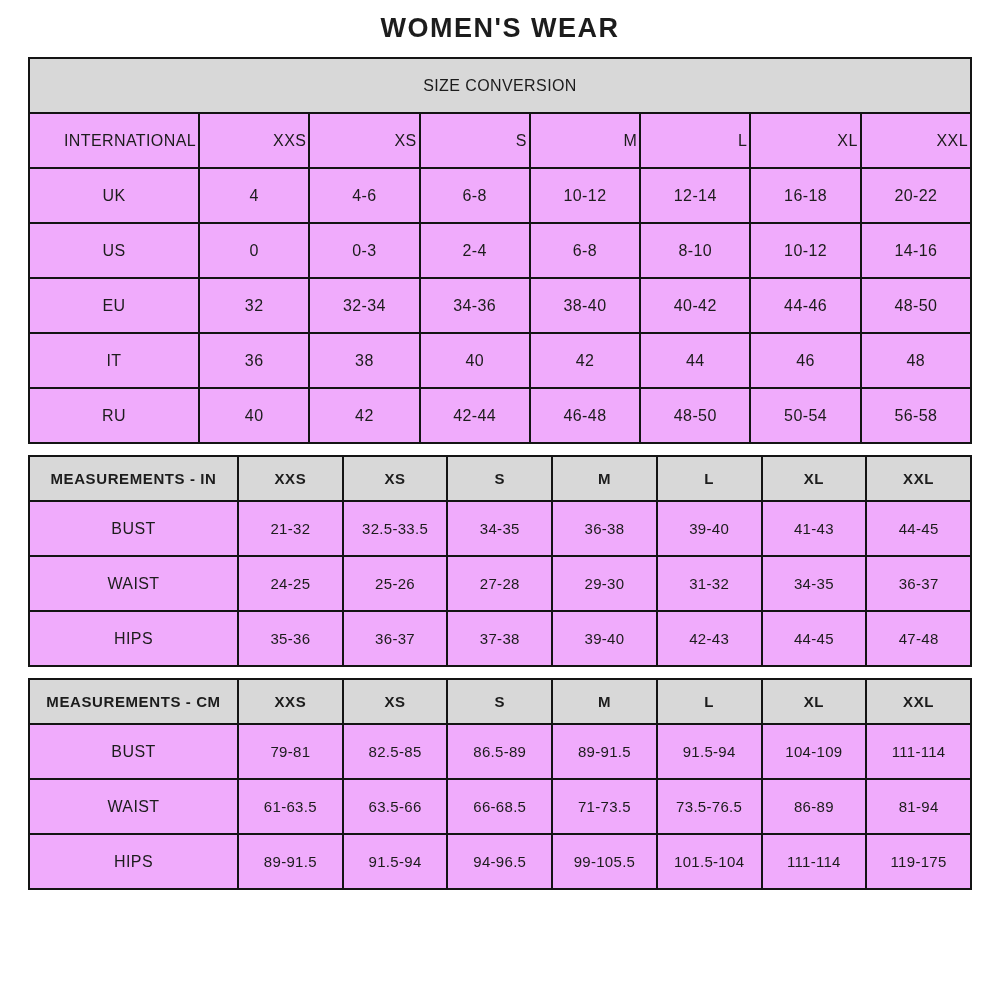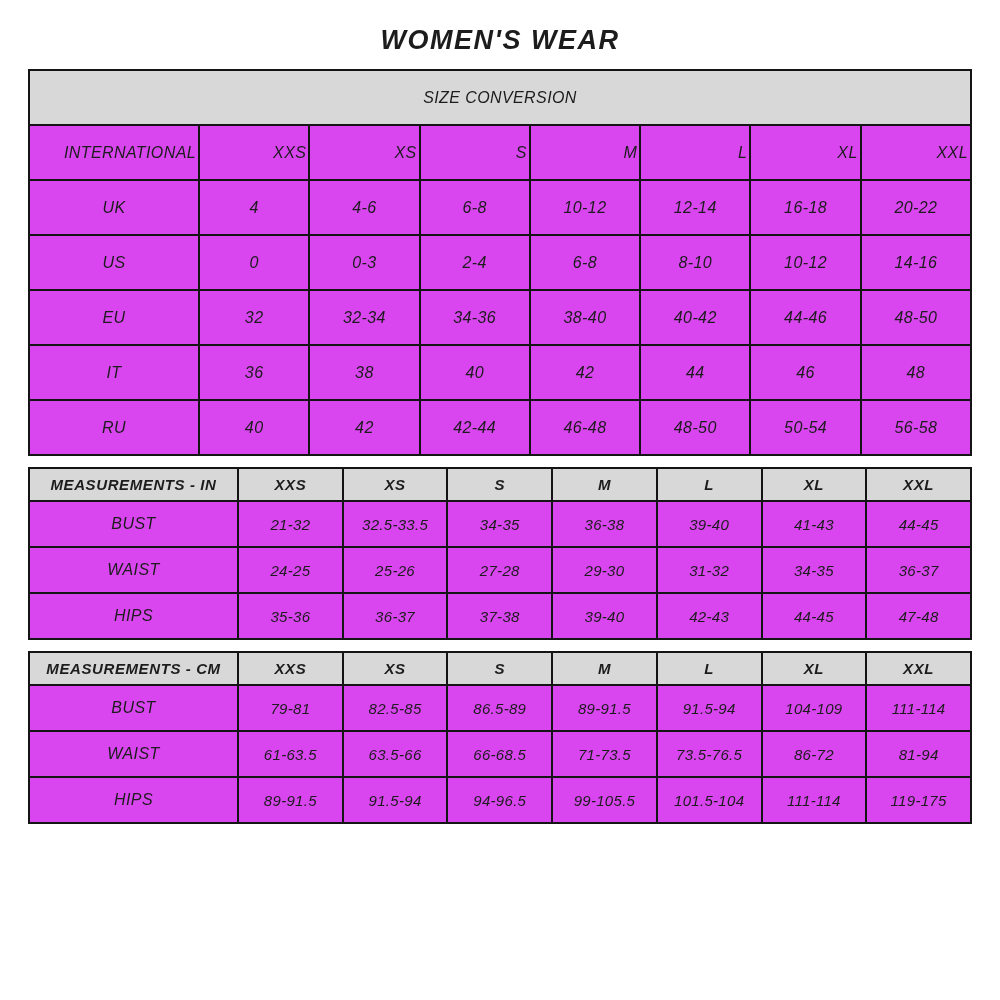--- a/index.html
+++ b/index.html
@@ -7,37 +7,36 @@
     padding: 0;
     background: #ffffff;
     width: 1000px;
     height: 1000px;
     font-family: "Liberation Sans", "DejaVu Sans", sans-serif;
     color: #1c1c1c;
     -webkit-font-smoothing: antialiased;
   }
   .page {
     width: 944px;
-    margin: 12px auto;
+    margin: 0 auto;
     padding-top: 12px;
-    font-style: italic;
   }
   .page-title {
     text-align: center;
     font-size: 27px;
     font-weight: bold;
     letter-spacing: 1.5px;
     margin: 0 0 13px 0;
     line-height: 32px;
   }
   table {
     border-collapse: collapse;
     table-layout: fixed;
     width: 944px;
-    background: #d946ef;
+    background: #f0abfc;
   }
   .tbl-gap { height: 11px; }
   td, th {
     border: 2px solid #141414;
     text-align: center;
     vertical-align: middle;
     padding: 0 2px;
     overflow: hidden;
     white-space: nowrap;
   }
@@ -46,28 +45,28 @@
     background: #d8d8d8;
     font-weight: bold;
     font-size: 15px;
     letter-spacing: 0.8px;
     height: 50px;
   }
   .t1 tr { height: 55px; }
   .t1 td { font-size: 16px; letter-spacing: 0.4px; font-weight: normal; }
   .t1 .hdr-row td { font-size: 16px; text-align: right; }
   
-  .tm thead tr { height: 33px; }
+  .tm thead tr { height: 45px; }
   .tm thead th {
     background: #d8d8d8;
     font-weight: bold;
     font-size: 15px;
     letter-spacing: 0.6px;
   }
-  .tm tbody tr { height: 46px; }
+  .tm tbody tr { height: 55px; }
   .tm .row-label { font-size: 16px; letter-spacing: 0.4px; font-weight: normal; }
   .tm .value-cell { font-size: 15px; letter-spacing: 0.3px; }
 </style>
 </head>
 <body>
 
 <div class="page">
 
   <h1 class="page-title">WOMEN'S WEAR</h1>
 
@@ -244,21 +243,21 @@
           <td class="value-cell">104-109</td>
           <td class="value-cell">111-114</td>
         </tr>
         <tr>
           <td class="row-label">WAIST</td>
           <td class="value-cell">61-63.5</td>
           <td class="value-cell">63.5-66</td>
           <td class="value-cell">66-68.5</td>
           <td class="value-cell">71-73.5</td>
           <td class="value-cell">73.5-76.5</td>
-          <td class="value-cell">86-72</td>
+          <td class="value-cell">86-89</td>
           <td class="value-cell">81-94</td>
         </tr>
         <tr>
           <td class="row-label">HIPS</td>
           <td class="value-cell">89-91.5</td>
           <td class="value-cell">91.5-94</td>
           <td class="value-cell">94-96.5</td>
           <td class="value-cell">99-105.5</td>
           <td class="value-cell">101.5-104</td>
           <td class="value-cell">111-114</td>

